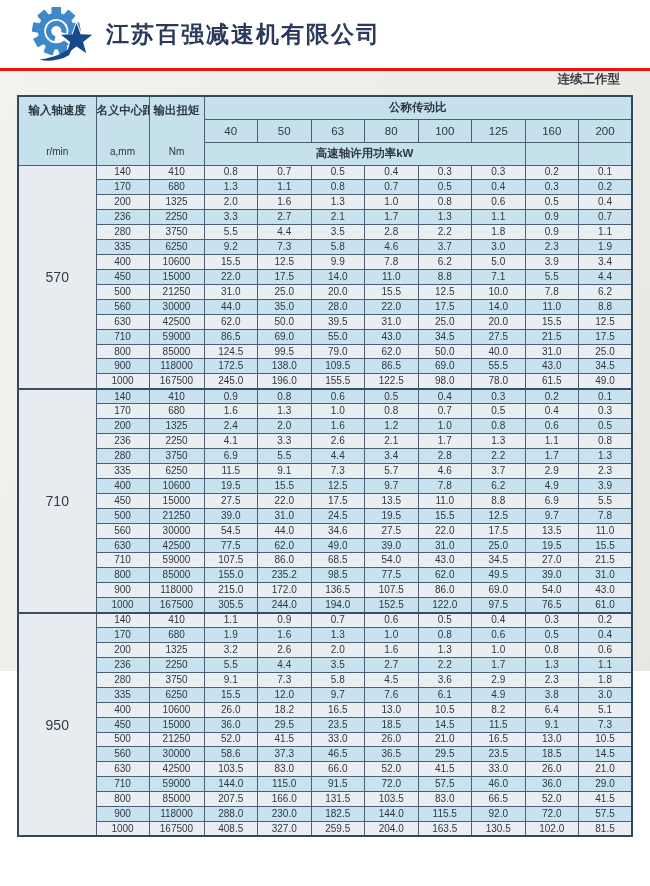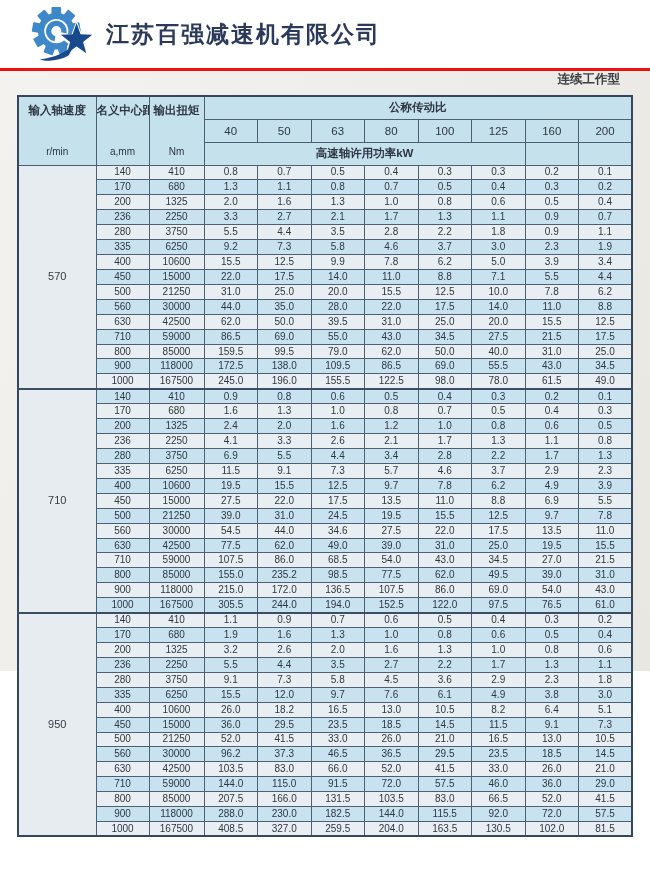--- a/index.html
+++ b/index.html
@@ -54,21 +54,21 @@
   .spec-table thead .corner-head { line-height: 1.25; }
   .spec-table thead .corner-head .unit { font-size: 10px; font-weight: normal; margin-top: 28px; }
   .spec-table tbody tr { height: 14.93px; }
   .spec-table tbody td { font-size: 10px; padding: 0; line-height: 1; }
   .spec-table tbody tr.light td { background: #e9eef2; }
   .spec-table tbody tr.blue  td { background: #c8e2f0; }
   
   .spec-table tbody tr.blue td { border-top-color: #8f5a62; }
   .spec-table tbody tr.block-start td { border-top: 2px solid #3c4e63; }
   .spec-table td.speed-cell {
-    background: #e7ecf0 !important; font-size: 11px; color: #333b44;
+    background: #e7ecf0 !important; font-size: 14px; color: #333b44;
   }
 </style>
 </head>
 <body>
 
 <div class="page">
 
   <header class="top-band">
     <svg class="logo" viewBox="0 0 80 60" xmlns="http://www.w3.org/2000/svg" aria-hidden="true">
 
@@ -292,21 +292,21 @@
             <td>55.0</td>
             <td>43.0</td>
             <td>34.5</td>
             <td>27.5</td>
             <td>21.5</td>
             <td>17.5</td>
           </tr>
           <tr class="light">
             <td>800</td>
             <td>85000</td>
-            <td>159.5</td>
+            <td>124.5</td>
             <td>99.5</td>
             <td>79.0</td>
             <td>62.0</td>
             <td>50.0</td>
             <td>40.0</td>
             <td>31.0</td>
             <td>25.0</td>
           </tr>
           <tr class="blue">
             <td>900</td>
@@ -618,21 +618,21 @@
             <td>33.0</td>
             <td>26.0</td>
             <td>21.0</td>
             <td>16.5</td>
             <td>13.0</td>
             <td>10.5</td>
           </tr>
           <tr class="blue">
             <td>560</td>
             <td>30000</td>
-            <td>96.2</td>
+            <td>58.6</td>
             <td>37.3</td>
             <td>46.5</td>
             <td>36.5</td>
             <td>29.5</td>
             <td>23.5</td>
             <td>18.5</td>
             <td>14.5</td>
           </tr>
           <tr class="light">
             <td>630</td>

